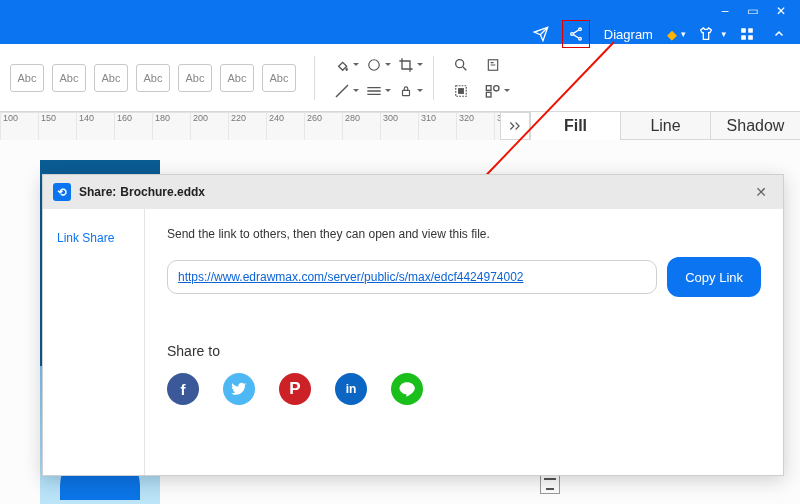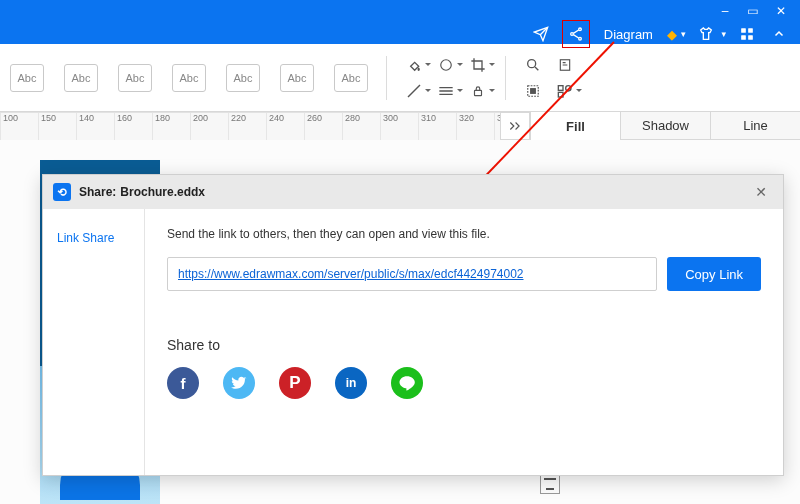--- a/index.html
+++ b/index.html
@@ -38,21 +38,21 @@
   .diamond { color:#ffb300; font-size:13px; }
 
   .toolbar {
     height: 68px;
     background:#fff;
     border-bottom:1px solid #d8d8d8;
     display:flex; align-items:center;
     padding-left:10px;
     gap: 18px;
   }
-  .swatches { display:flex; gap:20px; }
+  .swatches { display:flex; gap:8px; }
   .swatch {
     width:34px; height:28px;
     border:1px solid #c9c9c9;
     border-radius:3px;
     display:flex; align-items:center; justify-content:center;
     font-size:11px; color:#888;
     background:#fff;
   }
   .tool-group { display:flex; flex-direction:column; gap:8px; }
   .tool-row { display:flex; gap:14px; align-items:center; }
@@ -78,21 +78,21 @@
   }
   .ruler-inner { position:absolute; top:0; left:0; height:100%; display:flex; }
   .rtick { width:38px; height:100%; border-left:1px solid #e6e6e6; display:flex; align-items:flex-start; padding-left:2px; }
   .collapse-btn {
     width:30px; height:28px; border:1px solid #d8d8d8; background:#fff;
     display:flex; align-items:center; justify-content:center; color:#555;
   }
   .side-tabs { display:flex; width:270px; }
   .side-tab {
     flex:1; height:28px; display:flex; align-items:center; justify-content:center;
-    font-size:13px; color:#333;
+    font-size:16px; color:#333;
     border-left:1px solid #d8d8d8; border-bottom:1px solid #d8d8d8;
     background:#f7f7f7;
   }
   .side-tab.active { border-bottom:none; background:#fff; font-weight:bold; }
   .tri-marker {
     position:absolute; left:499px; top:28px; width:30px; height:18px;
     display:flex;align-items:center;justify-content:center;
   }
   .tri-marker div {
     width:0;height:0;border:6px solid transparent;border-top-color:#0b74f0;
@@ -139,27 +139,27 @@
     padding-top:14px;
   }
   .dlg-side-item {
     padding:8px 14px; font-size:12px; color:#333; cursor:pointer;
   }
   .dlg-side-item.active { color:#0b74f0; }
   .dlg-main { flex:1; padding:18px 22px; }
   .hint { font-size:12px; color:#333; margin-bottom:16px; }
   .link-row { display:flex; gap:10px; align-items:center; }
   .link-input {
-    flex:1; height:34px; border:1px solid #cfcfcf; border-radius:2px;
+    flex:1; height:34px; border:1px solid #cfcfcf; border-radius:10px;
     padding:0 10px; font-size:12px; color:#0b63d6; text-decoration:underline;
     background:#fff;
   }
   .copy-btn {
-    height:34px; padding:0 18px; background:#0b74f0; color:#fff;
-    border:none; border-radius:3px; font-size:13px; cursor:pointer;text-align:center;
+    height:40px; padding:0 18px; background:#0b74f0; color:#fff;
+    border:none; border-radius:12px; font-size:13px; cursor:pointer;text-align:center;
   }
   .share-to { margin-top:46px; }
   .share-to-label { font-size:14px; color:#333; margin-bottom:14px; }
   .social-row { display:flex; gap:24px; }
   .soc {
     width:32px; height:32px; border-radius:50%;
     display:flex; align-items:center; justify-content:center;
     color:#fff; font-weight:bold; font-size:15px;
   }
   .fb{background:#3b5998;} .tw{background:#4db8f4;}
@@ -324,22 +324,22 @@
       <div class="rtick">330</div>
     </div>
   </div>
   <div class="collapse-btn">
     <svg width="14" height="10" viewBox="0 0 24 16" fill="none" stroke="#555" stroke-width="2">
         <path d="M4 2l6 6-6 6M13 2l6 6-6 6"></path>
       </svg>
   </div>
   <div class="side-tabs">
     <div class="side-tab active">Fill</div>
+    <div class="side-tab">Line</div>
     <div class="side-tab">Shadow</div>
-    <div class="side-tab">Line</div>
   </div>
   <div class="tri-marker">
       <div></div>
     </div>
 </div>
 
 <div class="canvas-area">
   <div class="page-strip"></div>
   <div class="sun"></div>
   <div class="hill"></div>

